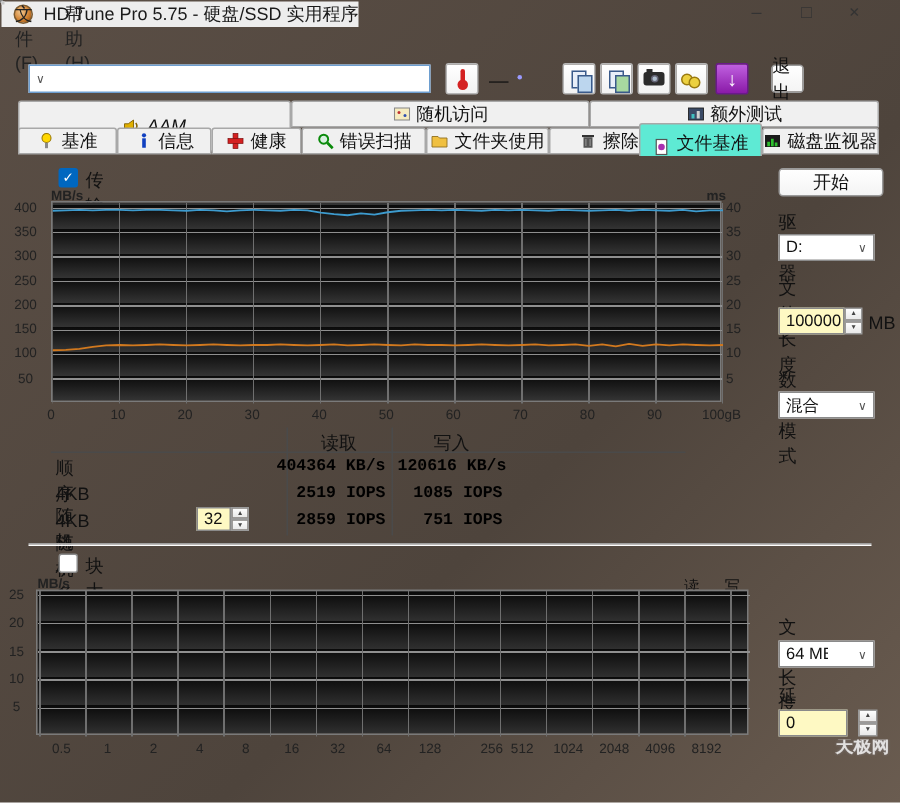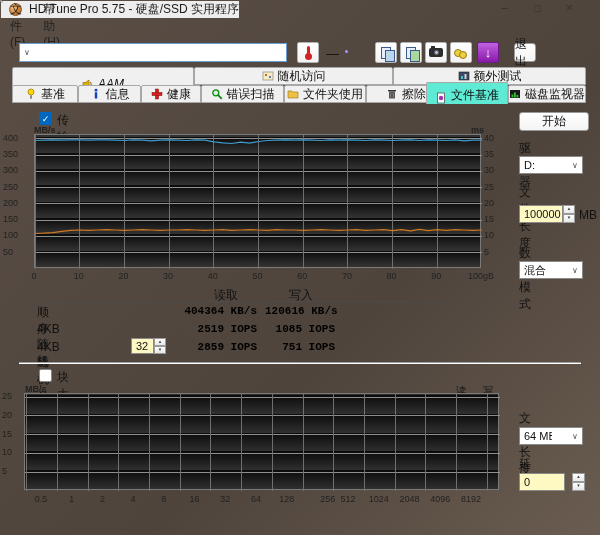--- a/index.html
+++ b/index.html
@@ -58,21 +58,21 @@
   
   .content-panel{left:2;top:102;width:590;height:426;background:#f2f2f2;border:1px solid #c6c6c6;box-sizing:border-box;}
   .checkbox{box-sizing:border-box;width:13px;height:13px;border-radius:2px;display:flex;align-items:center;justify-content:center;}
   .checkbox.checked{background:#0067c0;border:1px solid #0067c0;color:#fff;font-size:9px;}
   .checkbox.unchecked{background:#fff;border:1px solid #8a8a8a;}
   .cb-label{font-size:12px;color:#111;}
   .plot{box-sizing:border-box;background:#000;border:1px solid #7a7a7a;}
   .plot-stripes-top{background:repeating-linear-gradient(to top,#343434 0px,#0a0a0a 16.3px);}
   .plot-stripes-bot{background:repeating-linear-gradient(to top,#303030 0px,#0a0a0a 18.8px);}
   .tick{position:absolute;font-size:9px;color:#222;line-height:10px;}
-  .tick.r{text-align:left;}
+  .tick.r{text-align:center;}
   .tick.c{text-align:center;}
   .axis-unit{position:absolute;font-size:9px;color:#222;font-weight:bold;}
   
   .tline{position:absolute;background:#4a4a4a;}
   .t-label{position:absolute;font-size:12px;color:#111;}
   .t-head{position:absolute;font-size:12px;color:#111;text-align:center;}
   .t-val{position:absolute;font-size:11px;font-weight:bold;color:#000;text-align:right;
     font-family:"Liberation Mono","DejaVu Sans Mono",monospace;white-space:nowrap;}
   .groove{position:absolute;height:2px;border-top:1px solid #9f9f9f;border-bottom:1px solid #ffffff;box-sizing:border-box;}
   
@@ -384,20 +384,21 @@
   <div class="abs spincol" style="left:571px;top:472px;width:13px;height:18px;">
     <div class="spinbtn">
         <span>▲</span>
       </div>
     <div class="spinbtn">
         <span>▼</span>
       </div>
   </div>
 
   <div class="watermark">
+    <div class="l2">天极网</div>
   </div>
 
 <div class="tick r" style="left: 2px; top: 245.738px; width: 28px;">50</div>
     <div class="tick r" style="left: 2px; top: 229.476px; width: 28px;">100</div>
     <div class="tick r" style="left: 2px; top: 213.214px; width: 28px;">150</div>
     <div class="tick r" style="left: 2px; top: 196.951px; width: 28px;">200</div>
     <div class="tick r" style="left: 2px; top: 180.689px; width: 28px;">250</div>
     <div class="tick r" style="left: 2px; top: 164.427px; width: 28px;">300</div>
     <div class="tick r" style="left: 2px; top: 148.165px; width: 28px;">350</div>
     <div class="tick r" style="left: 2px; top: 131.903px; width: 28px;">400</div>

